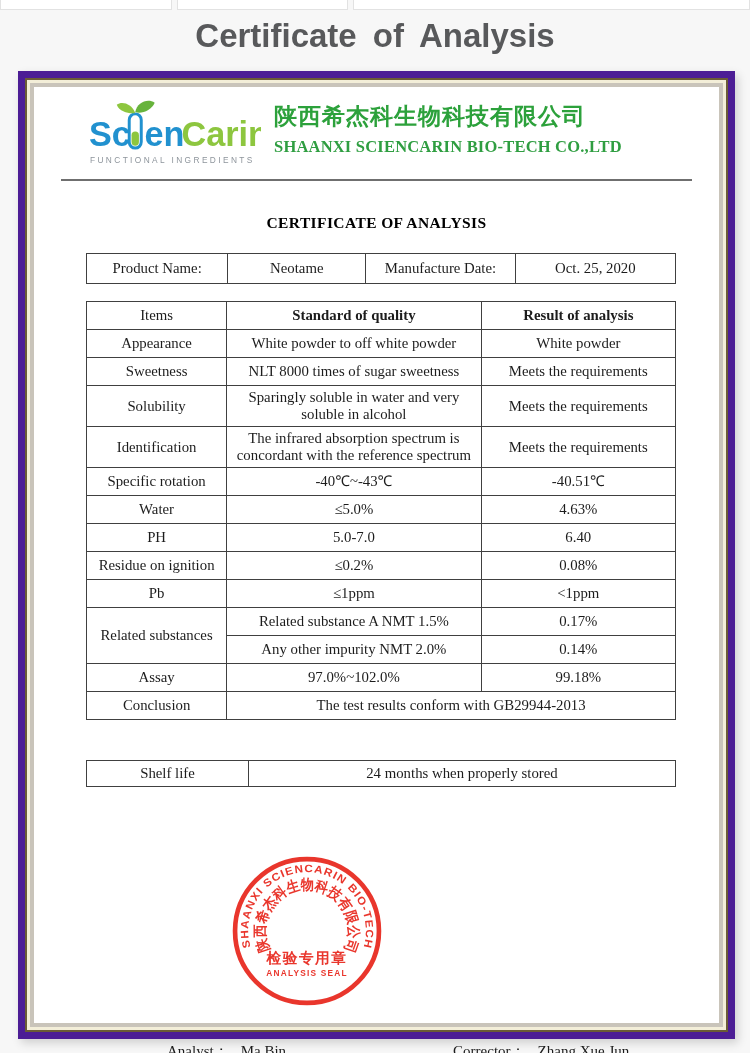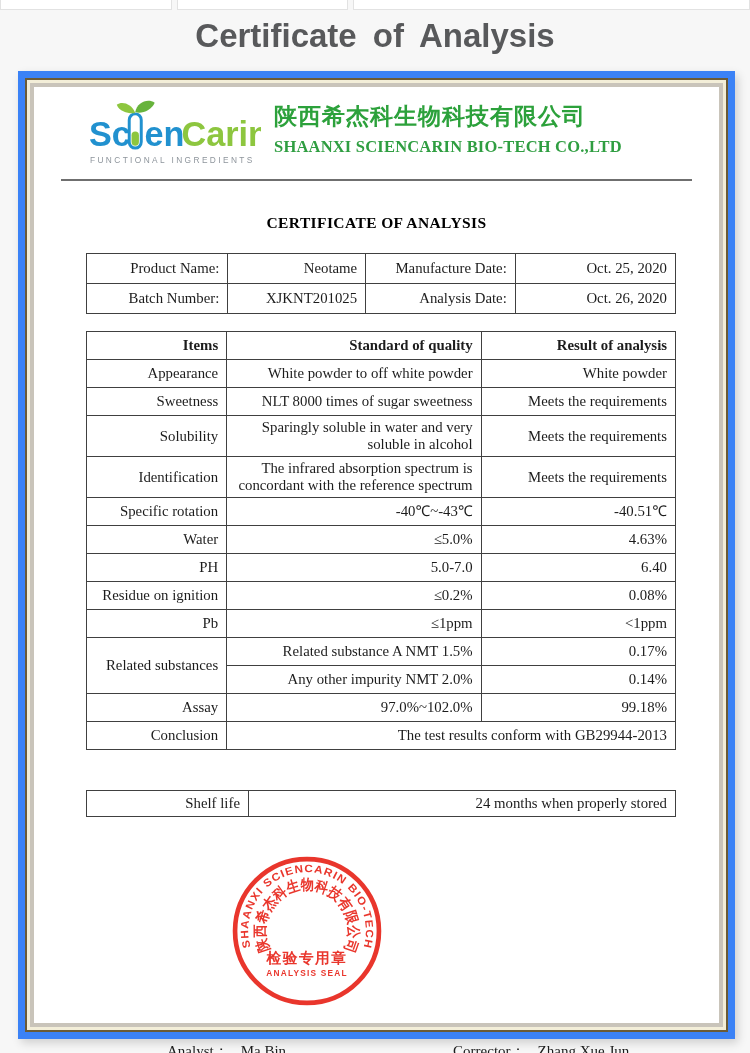--- a/index.html
+++ b/index.html
@@ -13,21 +13,21 @@
   .thumb.t1 { width: 172px; }
   .thumb.t2 { width: 171px; }
   .thumb.t3 { flex: 1; }
 
   .page-title { text-align: center; font-family: "Liberation Sans", sans-serif;
     font-weight: bold; font-size: 33px; color: #58595b; word-spacing: 7px;
     margin-top: 5px; line-height: 42px; }
 
   
   .frame { position: relative; margin: 14px 0 0 18px; width: 717px; height: 968px;
-    background: #f0abfc; border: 7px solid #3b82f6;
+    background: #f0abfc; border: 7px solid #4c1d95;
     box-shadow: inset 0 0 0 2px #6b5b36, inset 0 0 0 5px #f3eed8, inset 0 0 0 9px #c9c4ba,
       3px 4px 9px rgba(0,0,0,0.16); }
   .cert-content { position: absolute; inset: 9px; padding-top: 11px; background: #fff; }
 
   
   .logo-row { margin-left: 55px; display: flex; align-items: flex-start; gap: 13px; height: 78px; }
   .logo-block { width: 172px; }
   .logo-svg { display: block; }
   .company-block { padding-top: 1px; }
   .company-cn { font-family: "Liberation Sans", sans-serif; font-weight: bold;
@@ -35,21 +35,21 @@
   .company-en { font-family: "Liberation Serif", serif; font-weight: bold;
     font-size: 16.5px; line-height: 25px; color: #2f9e41; letter-spacing: 0.2px; }
   .separator { margin: 3px 27px 0 27px; border-top: 2px solid #6f6f6f; }
 
   .coa-heading { text-align: center; margin-top: 33px; font-weight: bold;
     font-size: 15.5px; letter-spacing: 0.4px; color: #000; }
 
   table { border-collapse: collapse; width: 590px; margin-left: 52px;
     font-size: 14.8px; table-layout: fixed; }
   td, th { border: 1px solid #404040; padding: 3px 8px; line-height: 17px;
-    text-align: right; font-weight: normal; vertical-align: middle;
+    text-align: center; font-weight: normal; vertical-align: middle;
     overflow: hidden; }
   .info-table { margin-top: 21px; }
   .info-table td { height: 30px; }
   .analysis-table { margin-top: 17px; }
   .analysis-table td { height: 28px; }
   .analysis-table .hdr td { font-weight: bold; }
   .storage-table { margin-top: 40px; }
   .storage-table td { height: 26px; }
 
   
@@ -113,38 +113,32 @@
             <col style="width:25.4%">
             <col style="width:27.2%">
           </colgroup>
         <tbody id="info-tbody">
             <tr>
               <td>Product Name:</td>
               <td>Neotame</td>
               <td>Manufacture Date:</td>
               <td>Oct. 25, 2020</td>
             </tr>
-            <tr>
-              <td>Batch Number:</td>
-              <td>XJKNT201025</td>
-              <td>Analysis Date:</td>
-              <td>Oct. 26, 2020</td>
-            </tr>
           </tbody>
       </table>
 
       <table class="analysis-table">
         <colgroup>
             <col style="width:23.8%">
             <col style="width:43.2%">
             <col style="width:33%">
           </colgroup>
         <tbody id="analysis-tbody">
             <tr class="hdr">
-              <td style="font-weight: bold;">Items</td>
+              <td style="font-weight: normal;">Items</td>
               <td style="font-weight: bold;">Standard of quality</td>
               <td style="font-weight: bold;">Result of analysis</td>
             </tr>
             <tr>
               <td>Appearance</td>
               <td>White powder to off white powder</td>
               <td>White powder</td>
             </tr>
             <tr>
               <td>Sweetness</td>

